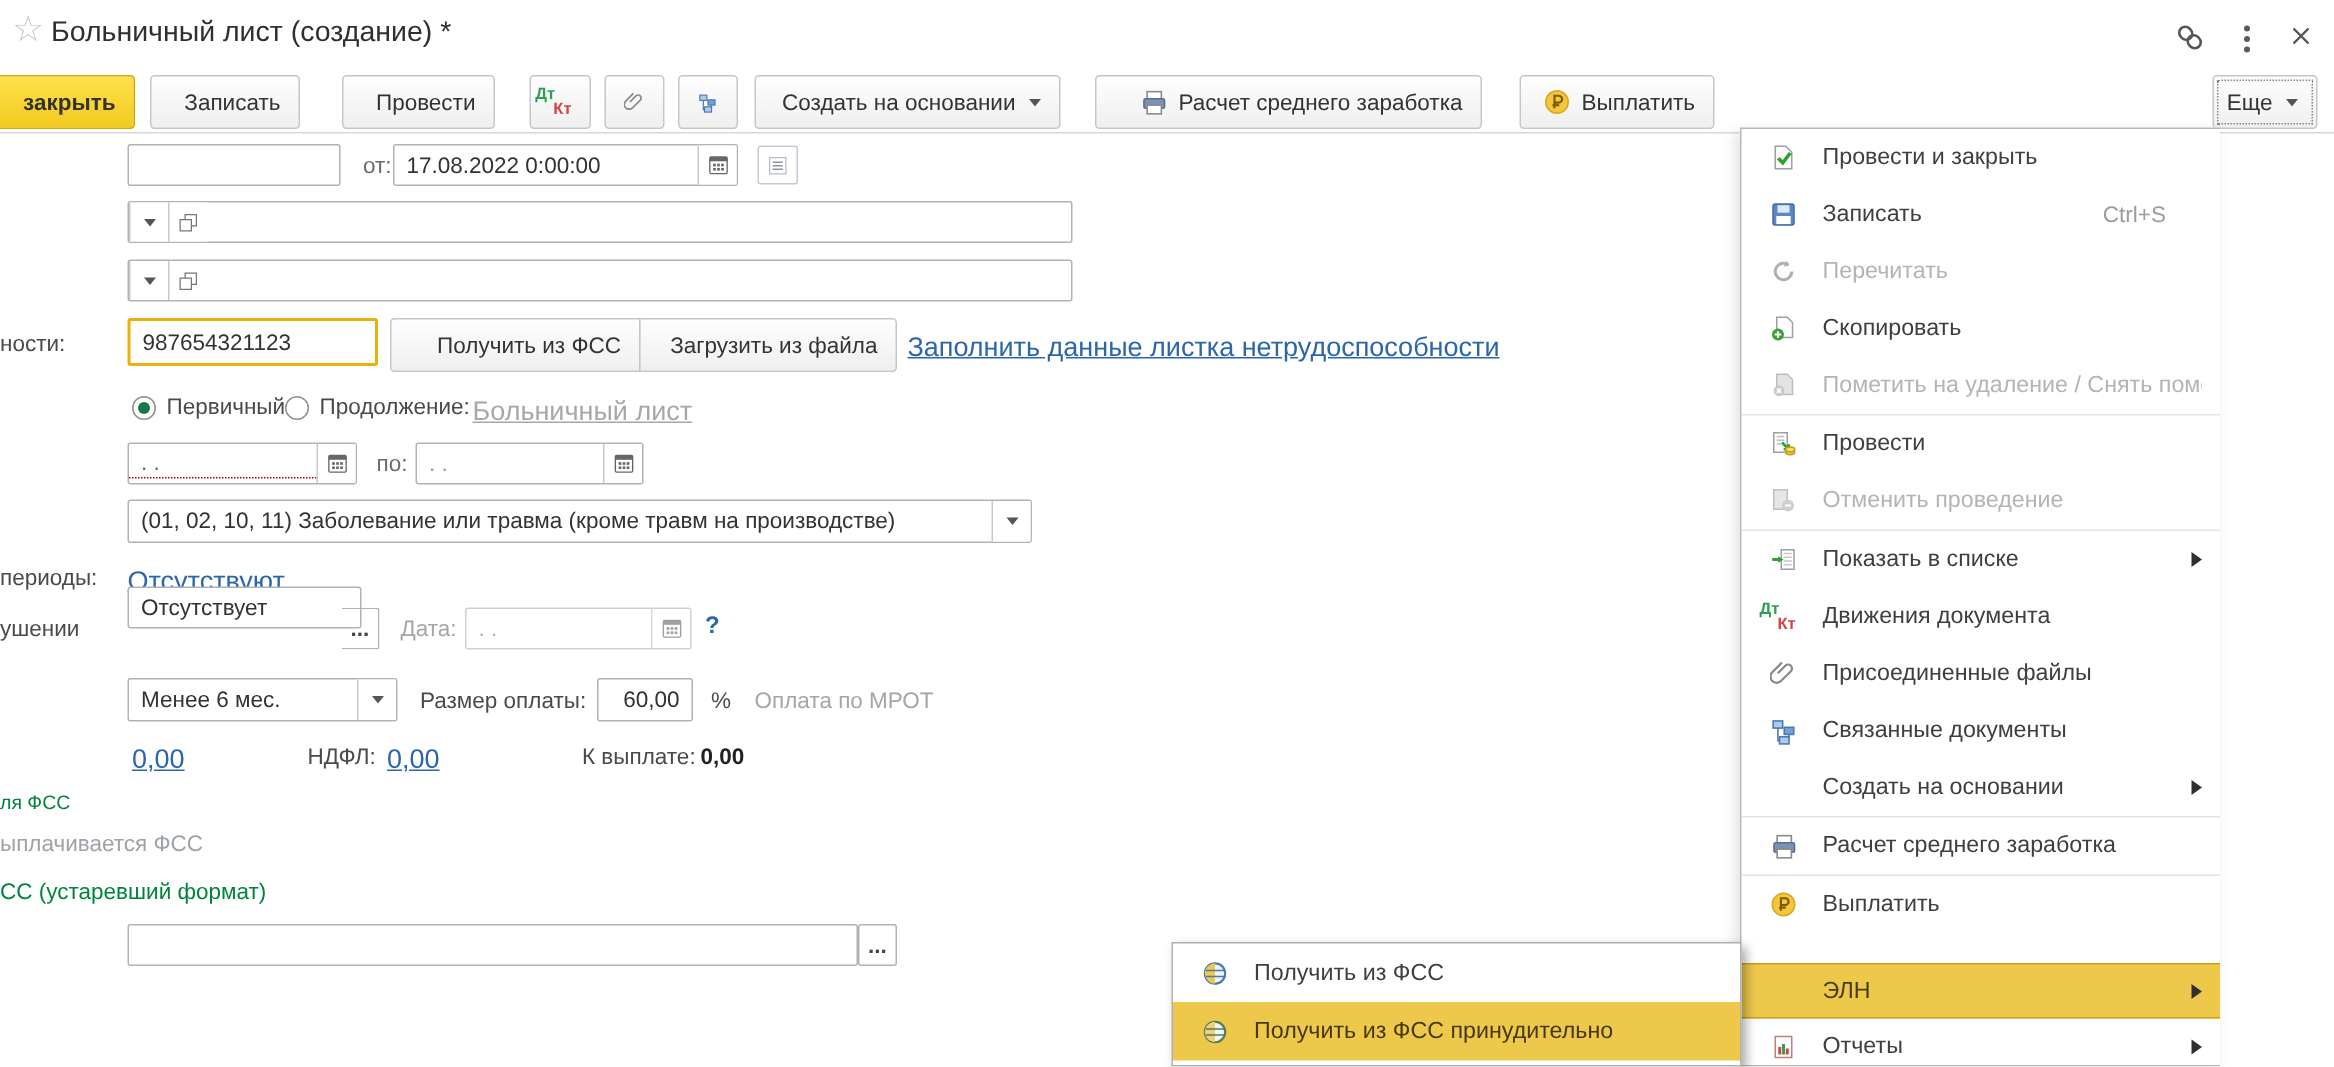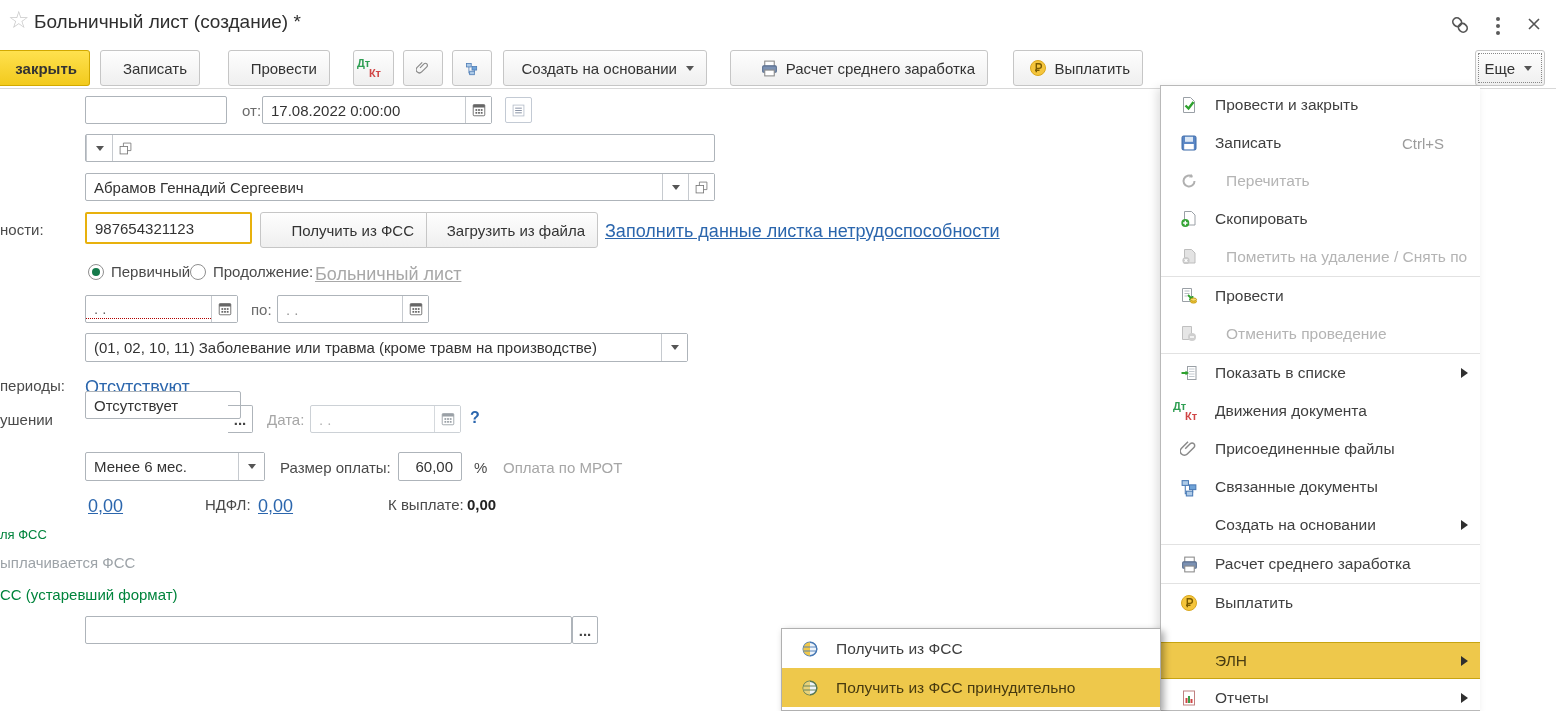--- a/index.html
+++ b/index.html
@@ -50,21 +50,21 @@
   .bold { font-weight:bold; }
   
   .menu-panel { position:absolute; left:1160px; top:85px; width:320px; height:626px; background:#fff;
     border:1px solid #b9b9b9; border-right:none; box-shadow:-3px 3px 9px rgba(0,0,0,.13);
     z-index:10; display:flex; flex-direction:column; }
   .mi { height:38px; flex:0 0 38px; display:flex; align-items:center; padding:0 12px 0 18px; font-size:15.5px; color:#3f3f3f; cursor:pointer; }
   .mi .ic { width:20px; height:20px; margin-right:16px; flex:none; display:flex; align-items:center; justify-content:center; }
   .mi .lab { flex:1; white-space:nowrap; overflow:hidden; }
   .mi .sc { color:#9c9c9c; margin-right:24px; font-size:15px; }
   .mi .arr { width:0; height:0; border-left:7px solid #2f2f2f; border-top:5px solid transparent; border-bottom:5px solid transparent; margin-left:auto; flex:none; }
-  .mi.dis { color:#b4b4b4; cursor:default;gap:11px; }
+  .mi.dis { color:#b4b4b4; cursor:default; }
   .mi.hl { background:#eec84b; border-top:1px solid #c7a411; border-bottom:1px solid #c7a411; color:#4a3d12; height:37px; flex-basis:37px; }
   .msep { height:1px; flex:0 0 1px; background:#e2e2e2; }
   
   .submenu { position:absolute; left:781px; top:628px; width:380px; height:83px; background:#fff;
     border:1px solid #b0b0b0; box-shadow:3px 3px 7px rgba(0,0,0,.35); z-index:11; overflow:hidden; }
   .smi { height:39px; display:flex; align-items:center; padding:0 14px 0 18px; font-size:15.5px; color:#3f3f3f; cursor:pointer; }
   .smi .ic { width:20px; height:20px; margin-right:16px; flex:none; display:flex; align-items:center; justify-content:center; }
   .smi.hl { background:#eec84b; color:#473a10; }
   svg { display:block; }
 </style>
@@ -178,21 +178,20 @@
     </span>
   <span class="seg">
       <svg width="15" height="15" viewBox="0 0 18 18">
         <rect x="2.5" y="6.5" width="9" height="9" fill="#fff" stroke="#777"></rect>
         <path d="M6.5 6.5V2.5h9v9h-4" fill="none" stroke="#777"></path>
       </svg>
     </span>
 </div>
 
 <div class="fld" style="left:85px; top:173px; width:630px;">
-  <span class="txt">Абрамов Геннадий Сергеевич</span>
   <span class="seg">
       <span class="dda2"></span>
     </span>
   <span class="seg">
       <svg width="15" height="15" viewBox="0 0 18 18">
         <rect x="2.5" y="6.5" width="9" height="9" fill="#fff" stroke="#777"></rect>
         <path d="M6.5 6.5V2.5h9v9h-4" fill="none" stroke="#777"></path>
       </svg>
     </span>
 </div>

